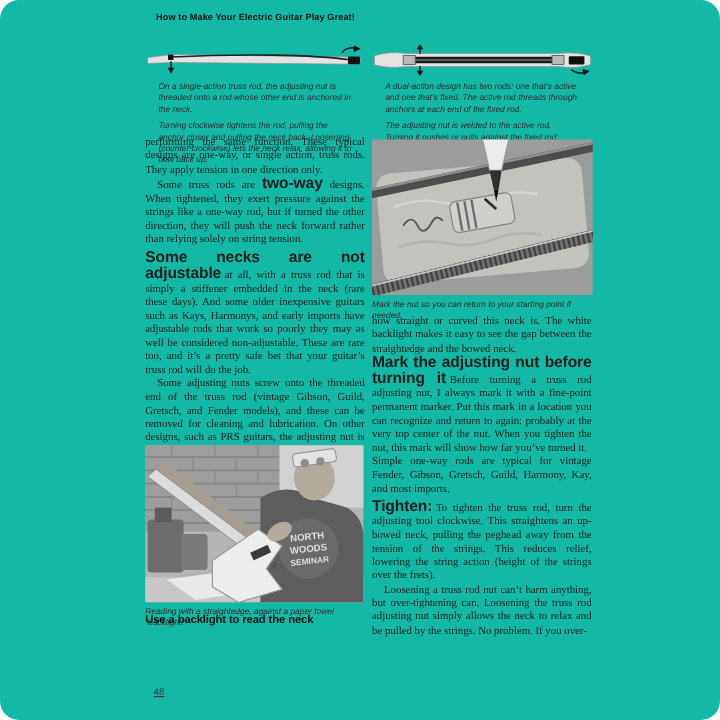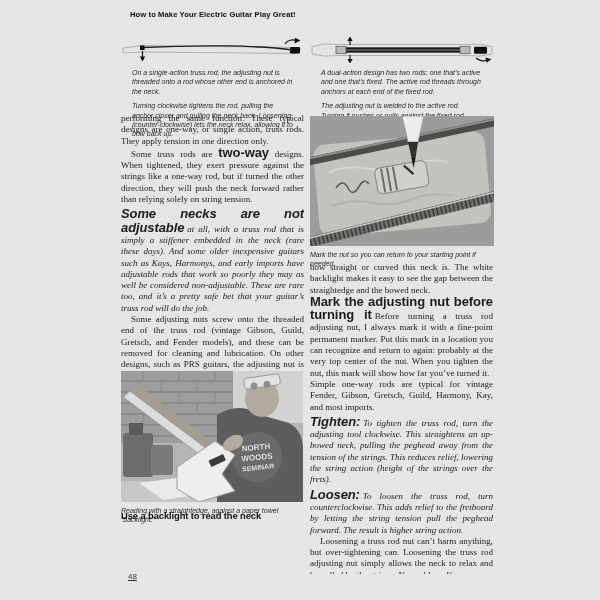--- a/index.html
+++ b/index.html
@@ -1,34 +1,34 @@
 <!DOCTYPE html>
 <html><head>
 <meta charset="utf-8">
 <style>
   html,body{margin:0;padding:0;background:#ffffff;}
   body{width:600px;height:600px;position:relative;font-family:"Liberation Serif",serif;color:#1c1c1c;}
-  .page{position:absolute;inset:0;background:#e5e5e5;overflow:hidden;}
+  .page{position:absolute;inset:0;background:#14b8a6;overflow:hidden;border-radius:16px;}
 
   .header{position:absolute;left:130px;top:10px;font-family:"Liberation Sans",sans-serif;
           font-weight:bold;font-size:7.6px;letter-spacing:.1px;color:#101010;}
 
   
   .fig{position:absolute;top:37px;}
   .fig-left{left:121px;width:182px;}
   .fig-right{left:310px;width:184px;}
   .fig svg{display:block;}
   .fig-cap{font-family:"Liberation Sans",sans-serif;font-style:italic;font-size:7px;
            line-height:9.4px;color:#2b2b2b;margin:5px 0 0 11px;width:163px;}
 
   
   .colblock{position:absolute;width:183px;}
   .body-p{font-size:9px;line-height:11.3px;text-align:justify;margin:0;}
   .indent{text-indent:10px;}
-  .gap-top{margin-top:3px;font-style:italic;}
+  .gap-top{margin-top:3px;}
   .lead{font-family:"Liberation Sans",sans-serif;font-weight:bold;font-size:13px;
         letter-spacing:-.1px;margin-right:3px;}
   .subhead{font-family:"Liberation Sans",sans-serif;font-weight:bold;font-size:9.4px;
            letter-spacing:-.1px;color:#101010;margin:7px 0 2px 0;}
 
   .photo{position:absolute;}
   .photo svg{display:block;}
   .photo-cap{position:absolute;font-family:"Liberation Sans",sans-serif;font-style:italic;
              font-size:7px;color:#2b2b2b;line-height:9px;}
 
@@ -209,17 +209,16 @@
       </g>
     </svg>
   </div>
   <div class="photo-cap" style="left:310px;top:250px;width:184px;">Mark the nut so you can return to your starting point if needed.</div>
 
   <div class="colblock" style="left:310px;top:262px;height:312px;overflow:hidden;">
     <p class="body-p">how straight or curved this neck is. The white backlight makes it easy to see the gap between the straightedge and the bowed neck.</p>
     <p class="body-p"><span class="lead">Mark the adjusting nut before turning it</span><span>Before turning a truss rod adjusting nut, I always mark it with a fine-point permanent marker. Put this mark in a location you can recognize and return to again: probably at the very top center of the nut. When you tighten the nut, this mark will show how far you’ve turned it.</span></p>
     <p class="body-p">Simple one-way rods are typical for vintage Fender, Gibson, Gretsch, Guild, Harmony, Kay, and most imports.</p>
     <p class="body-p gap-top"><span class="lead">Tighten:</span><span>To tighten the truss rod, turn the adjusting tool clockwise. This straightens an up-bowed neck, pulling the peghead away from the tension of the strings. This reduces relief, lowering the string action (height of the strings over the frets).</span></p>
-    <p class="body-p gap-top"><span class="lead">Loosen:</span><span>To loosen the truss rod, turn counterclockwise. This adds relief to the fretboard by letting the string tension pull the peghead forward. The result is higher string action.</span></p>
     <p class="body-p indent">Loosening a truss rod nut can’t harm anything, but over-tightening can. Loosening the truss rod adjusting nut simply allows the neck to relax and be pulled by the strings. No problem. If you over-</p>
   </div>
 
 </div>
 
 </body></html>

